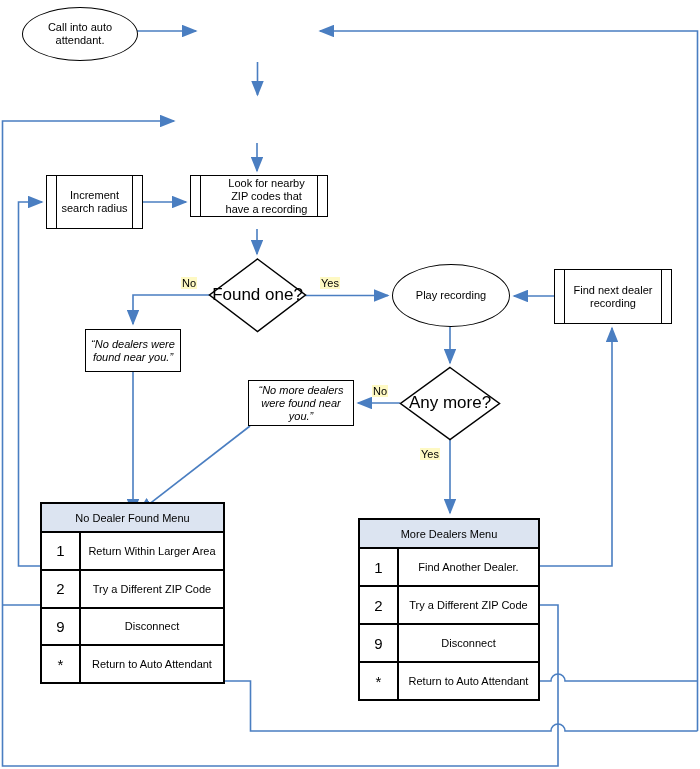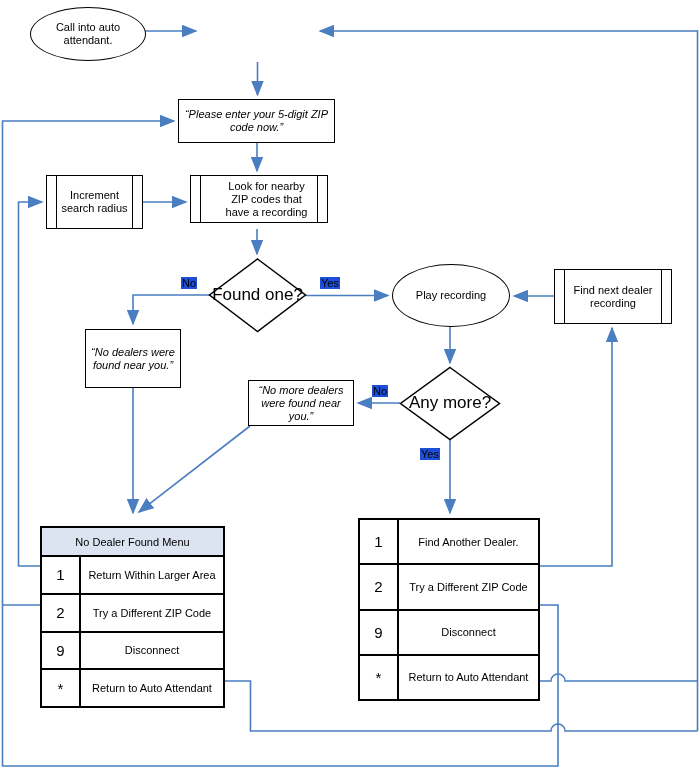--- a/index.html
+++ b/index.html
@@ -16,21 +16,21 @@
   .ellipse { border-radius:50%; }
   .italic { font-style:italic; }
   .pp { padding:0 13px; }
   .pp-bar { position:absolute; top:0; bottom:0; width:0; border-left:1.5px solid #000; }
   .pp-bar.left { left:9px; }
   .pp-bar.right { right:9px; }
   .diamond-label {
     position:absolute; display:flex; align-items:center; justify-content:center;
     font-size:17px; text-align:center; background:transparent;
   }
-  .edge-label { position:absolute; font-size:11px; line-height:12px; background:#1d4ed8; padding:0 1px; }
+  .edge-label { position:absolute; font-size:11px; line-height:12px; background:#fef9c3; padding:0 1px; }
   .menu {
     position:absolute; box-sizing:border-box; border:2px solid #000; background:#fff;
     display:flex; flex-direction:column;
   }
   .menu-header {
     background:#dce4f1; border-bottom:2px solid #000; height:27px; flex:none;
     display:flex; align-items:center; justify-content:center; font-size:11px;
   }
   .menu-row { flex:1; display:flex; border-bottom:2px solid #000; min-height:0; }
   .menu-row:last-child { border-bottom:none; }
@@ -75,92 +75,90 @@
       <path d="M 540 566 L 612 566 L 612 328" marker-end="url(#arw)"></path>
       <path d="M 225 681 L 250.5 681 L 250.5 731 L 551 731 A 7 7 0 0 1 565 731 L 697.5 731"></path>
       <path d="M 540 681 L 551 681 A 7 7 0 0 1 565 681 L 697.5 681"></path>
     </g>
     <g fill="#ffffff" stroke="#000000" stroke-width="1.5">
       <polygon points="257.5,259 305.5,295 257.5,331.5 209.5,295"></polygon>
       <polygon points="450,367.5 499.5,403.5 450,439.5 400.5,403.5"></polygon>
     </g>
   </svg>
 
-  <div class="node ellipse" style="left:30px; top:7px; width:116px; height:54px; padding:0 16px;">
+  <div class="node ellipse" style="left:22px; top:7px; width:116px; height:54px; padding:0 16px;">
     <span>Call into auto attendant.</span>
   </div>
 
 
-  <div class="node italic" style="left:178px; top:99px; width:157px; height:44px; padding:0 3px;">
-    <span>“Please enter your 5-digit ZIP code now.”</span>
-  </div>
 
   <div class="node pp" style="left:46px; top:175px; width:97px; height:54px;">
     <span class="pp-bar left"></span>
     <span class="pp-bar right"></span>
     <span>Increment search radius</span>
   </div>
 
-  <div class="node pp" style="left:190px; top:175px; width:138px; height:48px;padding-left:28px;">
+  <div class="node pp" style="left:190px; top:175px; width:138px; height:42px;padding-left:28px;">
     <span class="pp-bar left"></span>
     <span class="pp-bar right"></span>
     <span>Look for nearby ZIP codes that have a recording</span>
   </div>
 
   <div class="node ellipse" style="left:392px; top:264px; width:118px; height:63px; padding:0 10px;">
     <span>Play recording</span>
   </div>
 
   <div class="node pp" style="left:554px; top:269px; width:118px; height:55px;">
     <span class="pp-bar left"></span>
     <span class="pp-bar right"></span>
     <span>Find next dealer recording</span>
   </div>
 
-  <div class="node italic" style="left:85px; top:329px; width:96px; height:59px; padding:0 2px;">
+  <div class="node italic" style="left:85px; top:329px; width:96px; height:43px; padding:0 2px;">
     <span>“No dealers were found near you.”</span>
   </div>
 
   <div class="node italic" style="left:248px; top:380px; width:106px; height:46px; padding:12px 2px;">
     <span>“No more dealers were found near you.”</span>
   </div>
 
   <div class="diamond-label" style="left:209px; top:259px; width:97px; height:72px;">
     <span>Found one?</span>
   </div>
   <div class="diamond-label" style="left:400px; top:367px; width:100px; height:72px;">
     <span>Any more?</span>
   </div>
 
   <div class="edge-label" style="left:181px; top:277px;">No</div>
   <div class="edge-label" style="left:320px; top:277px;">Yes</div>
   <div class="edge-label" style="left:372px; top:385px;">No</div>
   <div class="edge-label" style="left:420px; top:448px;">Yes</div>
 
-  <div class="menu" style="left:40px; top:526px; width:185px; height:182px;">
+  <div class="menu" style="left:40px; top:502px; width:185px; height:182px;">
     <div class="menu-header">No Dealer Found Menu</div>
     <div class="menu-row">
       <div class="menu-key">1</div>
       <div class="menu-label">Return Within Larger Area</div>
     </div>
     <div class="menu-row">
       <div class="menu-key">2</div>
       <div class="menu-label">Try a Different ZIP Code</div>
     </div>
     <div class="menu-row">
       <div class="menu-key">9</div>
       <div class="menu-label">Disconnect</div>
     </div>
     <div class="menu-row">
       <div class="menu-key">*</div>
       <div class="menu-label">Return to Auto Attendant</div>
     </div>
   </div>
 
   <div class="menu" style="left:358px; top:518px; width:182px; height:183px;">
+    <div class="menu-header">More Dealers Menu</div>
     <div class="menu-row">
       <div class="menu-key">1</div>
       <div class="menu-label">Find Another Dealer.</div>
     </div>
     <div class="menu-row">
       <div class="menu-key">2</div>
       <div class="menu-label">Try a Different ZIP Code</div>
     </div>
     <div class="menu-row">
       <div class="menu-key">9</div>

